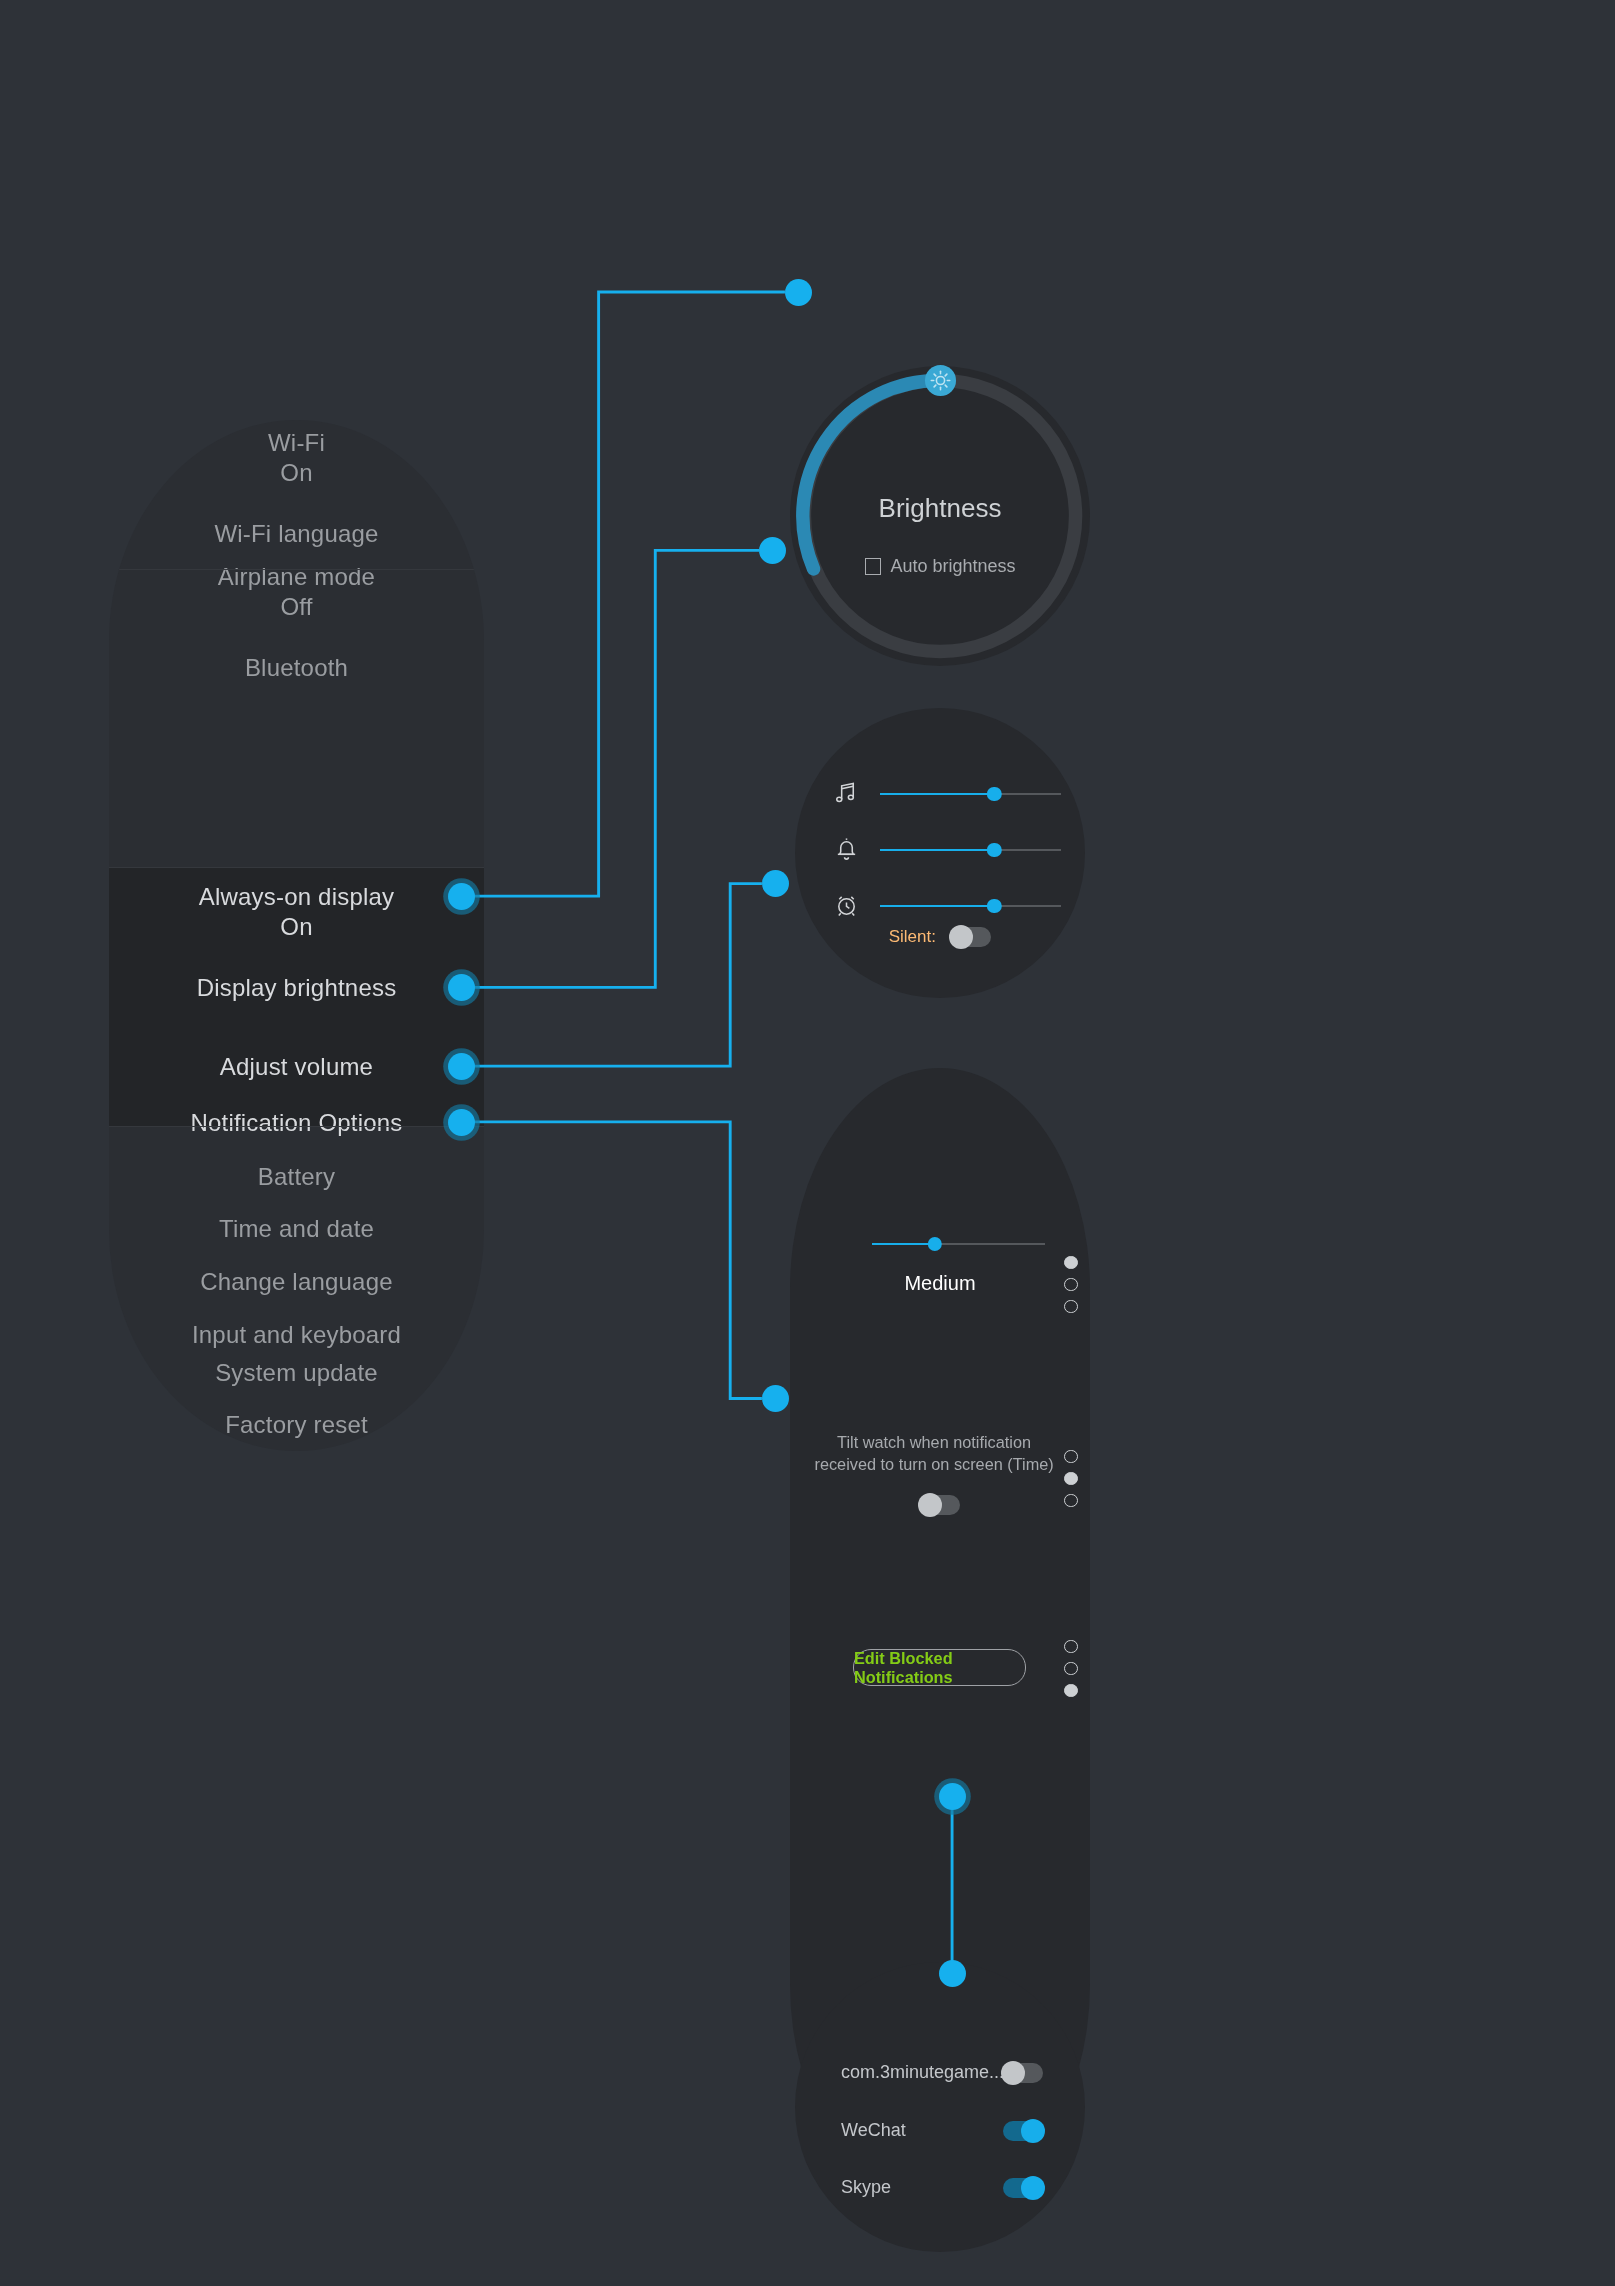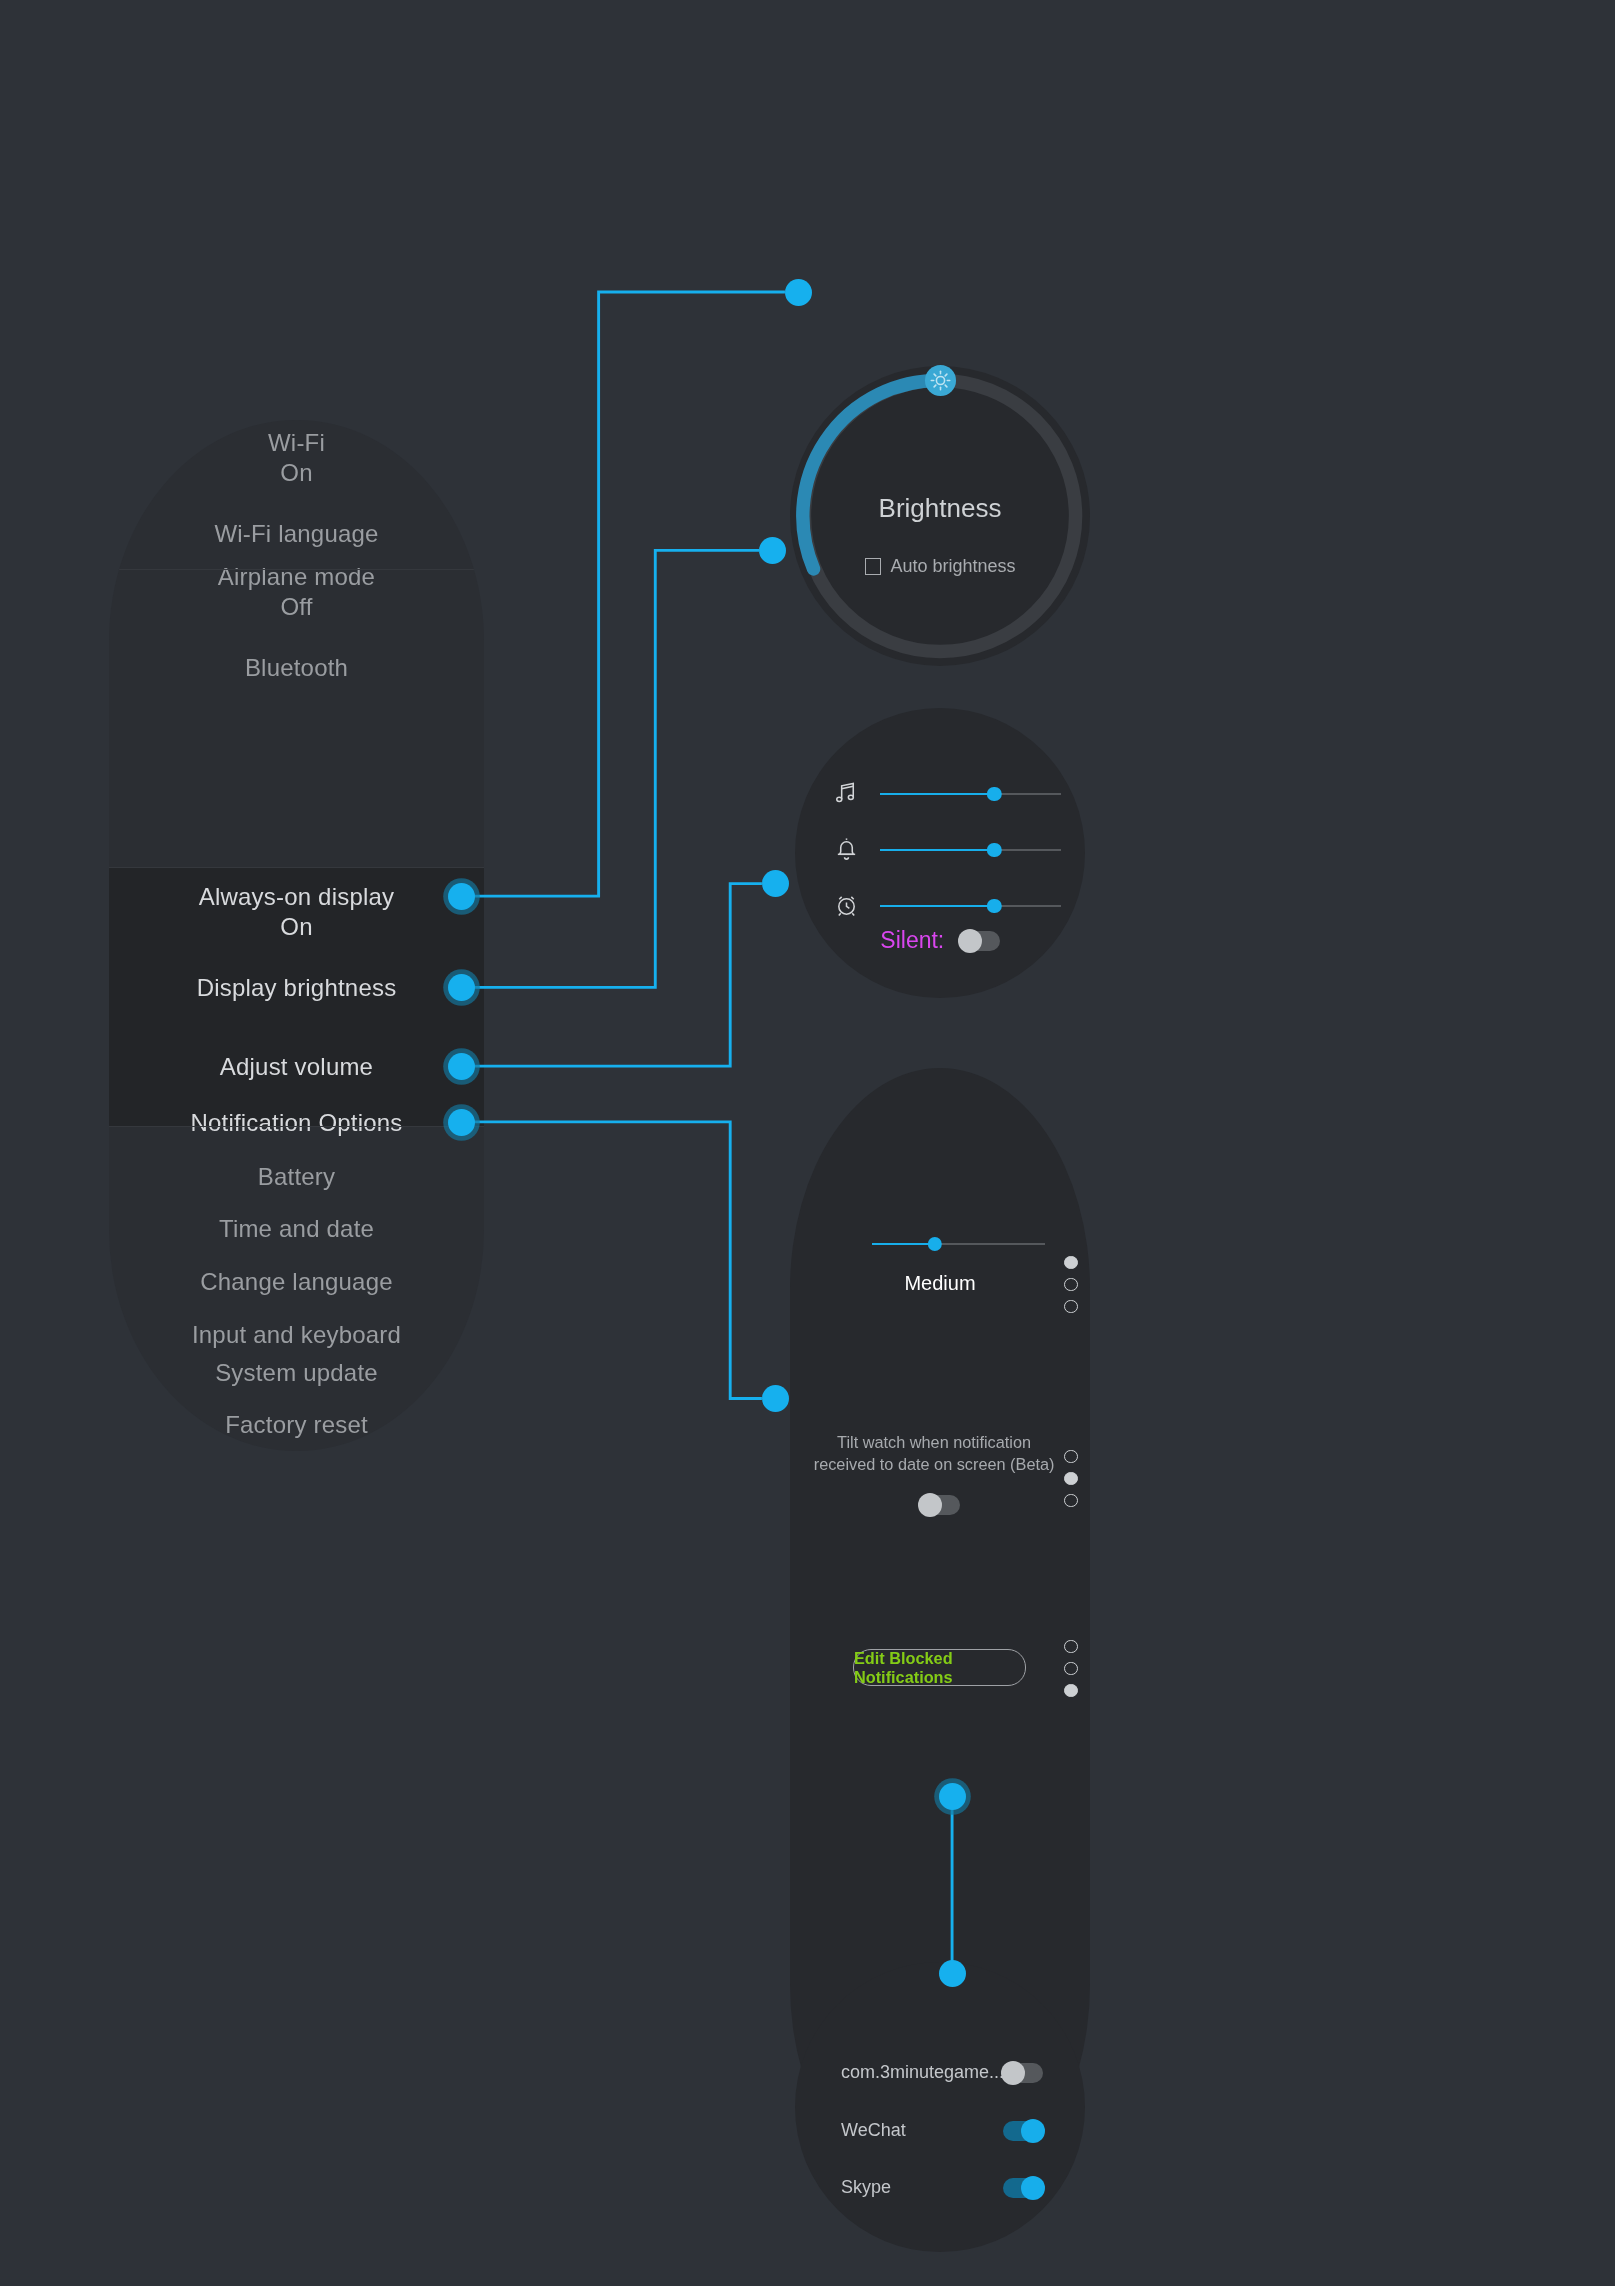--- a/index.html
+++ b/index.html
@@ -204,22 +204,22 @@
     position: absolute;
     left: 0;
     top: 219px;
     width: 290px;
     display: flex;
     align-items: center;
     justify-content: center;
     gap: 15.4px;
   }
   #silent-label {
-    color: #d946ef;
-    font-size: 23px;
+    color: #fdba74;
+    font-size: 17px;
   }
   .toggle {
     width: 40px;
     height: 20px;
     border-radius: 10.6px;
     background: #55585c;
     position: relative;
   }
   .toggle .knob {
     position: absolute;
@@ -526,21 +526,21 @@
   <div id="vibration-level">Medium</div>
 
   <div class="page-dots" id="dots-1">
     <span class="pd on"></span>
     <span class="pd"></span>
     <span class="pd"></span>
   </div>
 
   <div id="tilt-text">
     <div>Tilt watch when notification</div>
-    <div>received to date on screen (Beta)</div>
+    <div>received to turn on screen (Time)</div>
   </div>
   <div id="tilt-toggle-wrap">
     <span class="toggle">
         <span class="knob"></span>
       </span>
   </div>
 
   <div class="page-dots" id="dots-2">
     <span class="pd"></span>
     <span class="pd on"></span>

